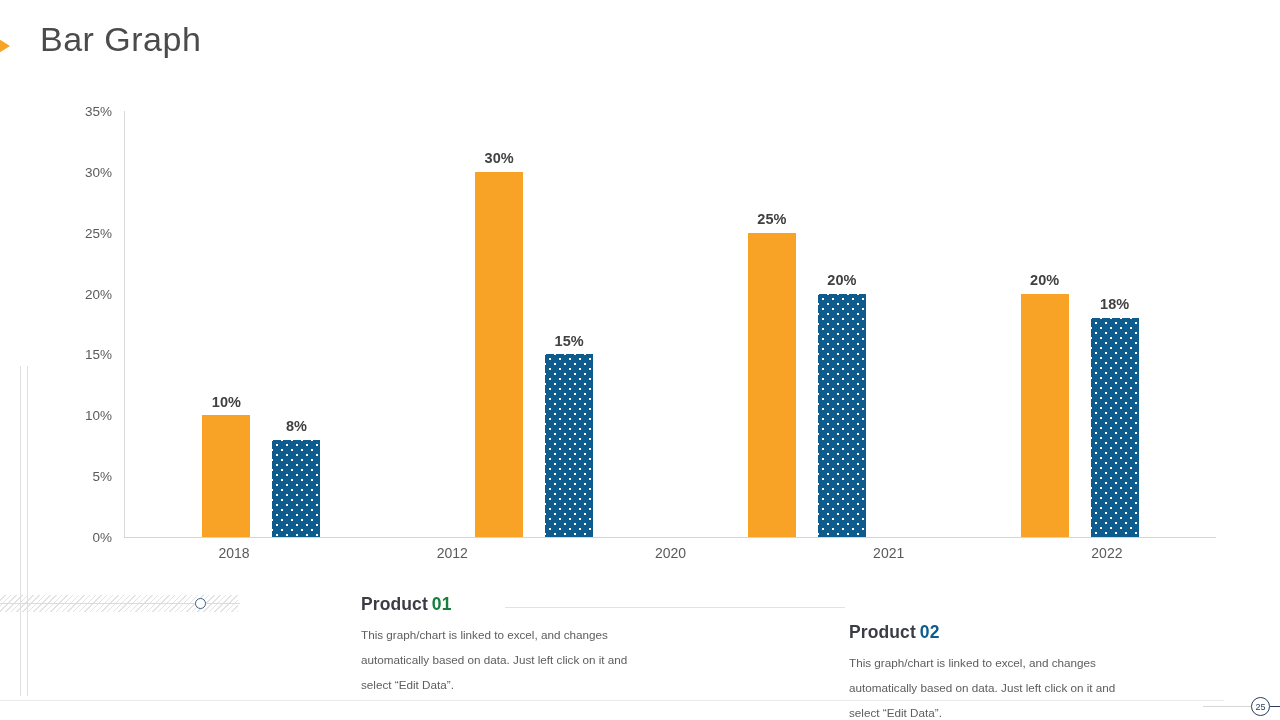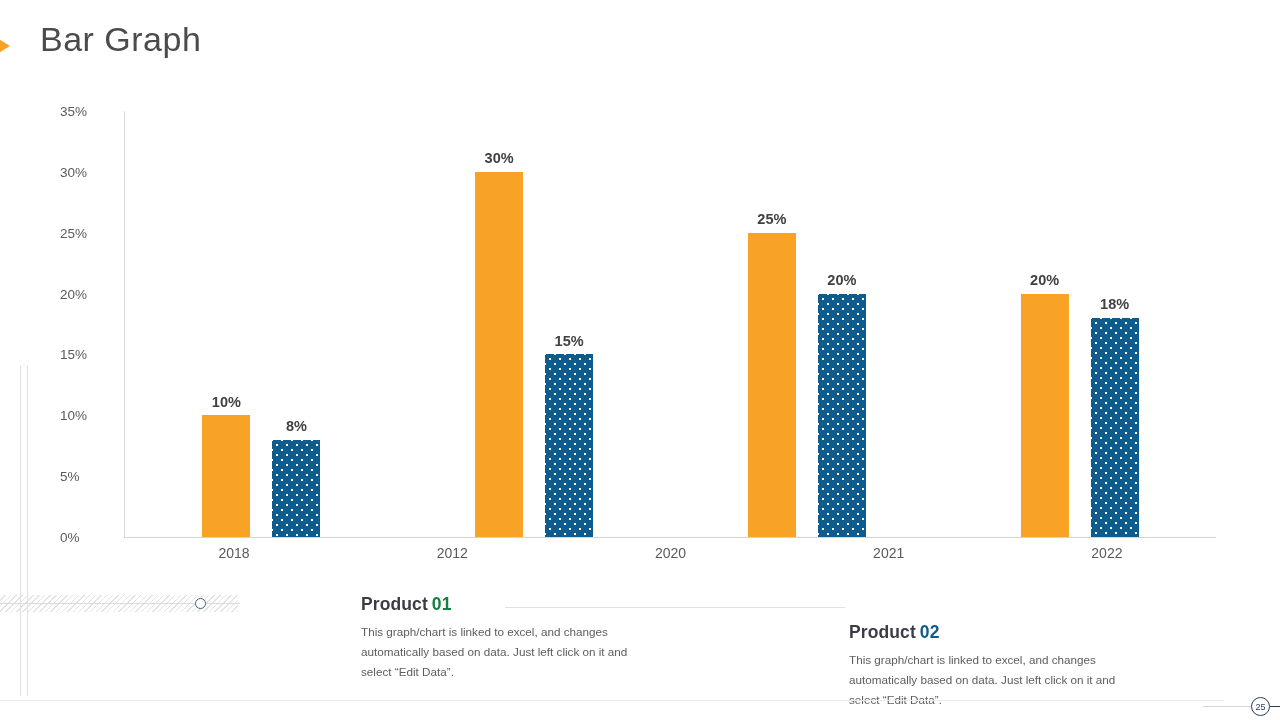--- a/index.html
+++ b/index.html
@@ -51,21 +51,21 @@
     position: absolute;
     left: 0;
     top: 0;
     width: 52px;
     height: 432px;
   }
   .y-tick {
     position: absolute;
     right: 0;
     width: 52px;
-    text-align: left;
+    text-align: right;
     font-size: 13.5px;
     color: #5a5a5a;
     transform: translateY(-50%);
     white-space: nowrap;
   }
   #y-axis-line {
     position: absolute;
     left: 64px;
     top: 6px;
     width: 1px;
@@ -163,21 +163,21 @@
     color: #3c3c46;
     letter-spacing: .1px;
     margin: 0 0 7px 0;
     white-space: nowrap;
   }
   .legend-heading .num { margin-left: 4px; }
   .legend-heading .num.orange { color: #15803d; }
   .legend-heading .num.blue { color: #0E5C8D; }
   .legend-body {
     font-size: 11.7px;
-    line-height: 20px;
+    line-height: 25px;
     color: #5d5d5d;
   }
 
   
   #deco-hatch-band {
     position: absolute;
     left: 0;
     top: 595px;
     width: 238px;
     height: 17px;

